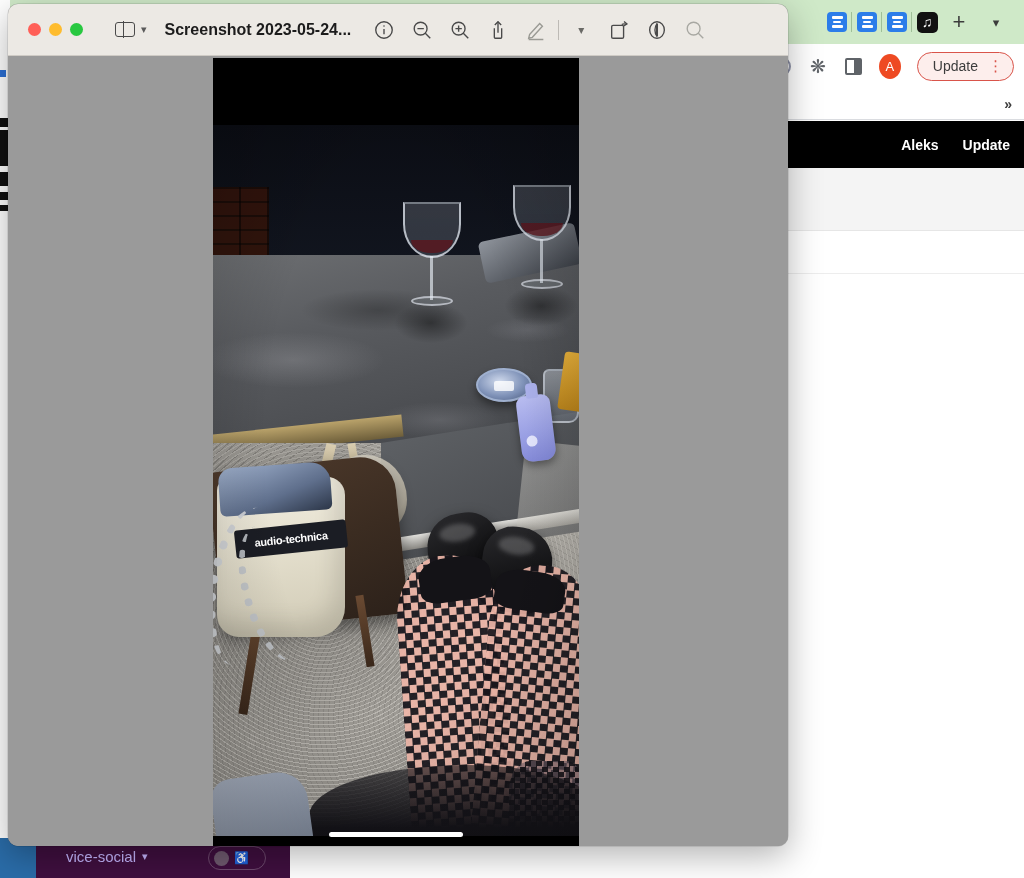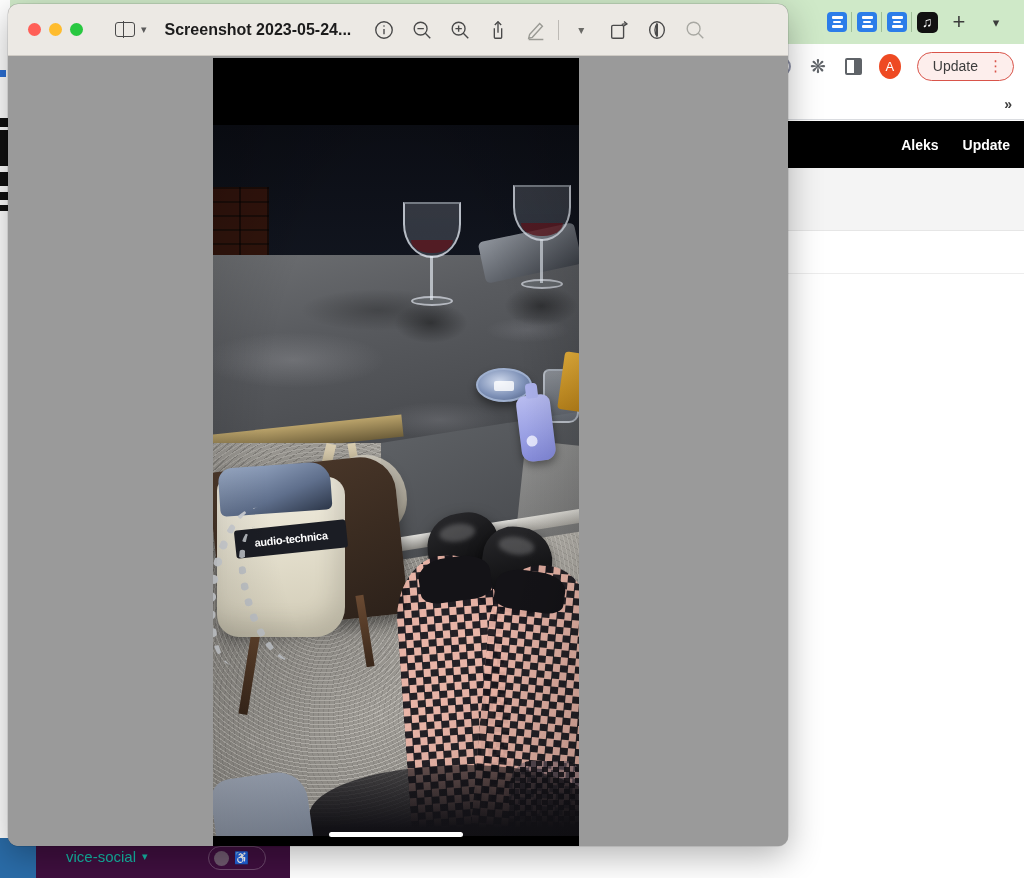--- a/index.html
+++ b/index.html
@@ -126,21 +126,21 @@
   .ls-blue { position: absolute; left: 0; width: 6px; height: 7px; background: #2b6fd4; }
 
   
   .dock-strip {
     position: absolute; left: 0; bottom: 0; width: 290px; height: 40px;
     background: #3f0f3f; overflow: hidden;
   }
   .dock-blue { position: absolute; left: 0; top: 0; width: 36px; height: 40px; background: #2a6ca8; }
   .dock-label {
     position: absolute; left: 66px; top: 10px;
-    color: #14b8a6; font-size: 15px; display: flex; align-items: center; gap: 6px;
+    color: #c4b5fd; font-size: 15px; display: flex; align-items: center; gap: 6px;
   }
   .dock-chev { font-size: 11px; }
   .dock-pill {
     position: absolute; left: 208px; top: 8px; width: 58px; height: 24px;
     border: 1px solid #6e4a6e; border-radius: 13px;
     display: flex; align-items: center; gap: 5px; padding-left: 5px;
   }
   .dock-dot { width: 15px; height: 15px; border-radius: 50%; background: #6f5a6f; }
   .dock-hp { color: #a88fa8; font-size: 12px; }
 

